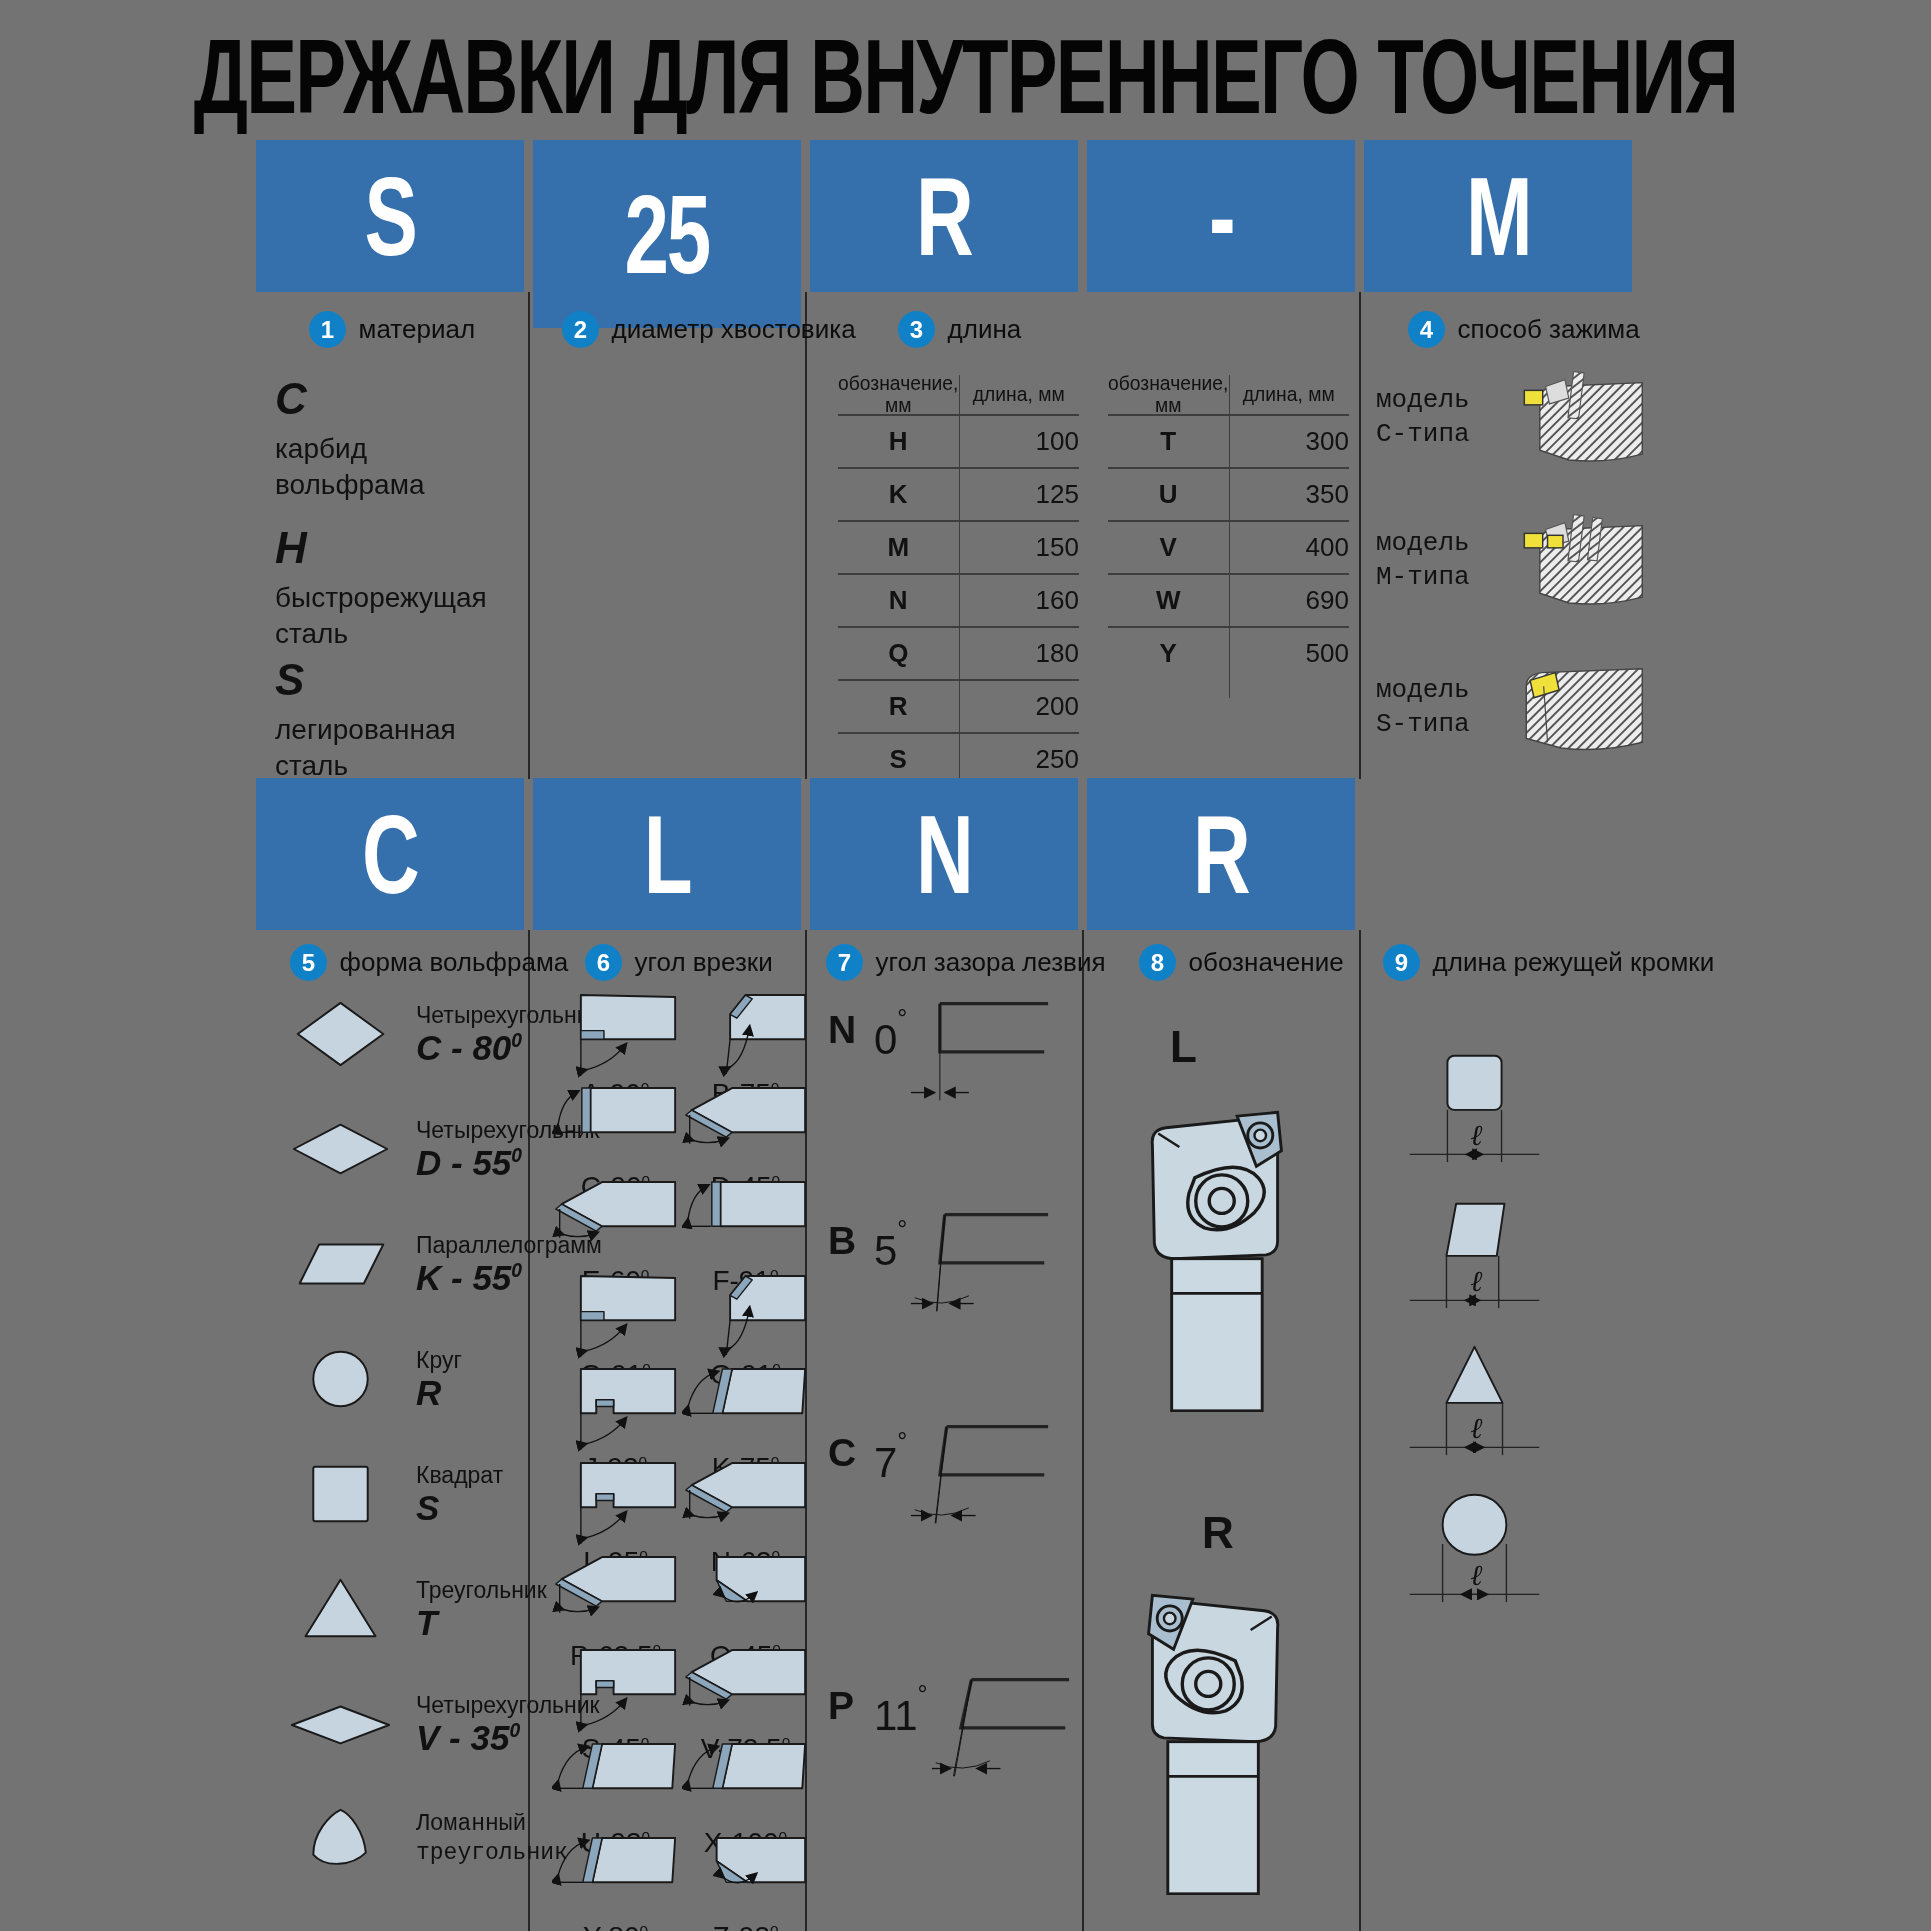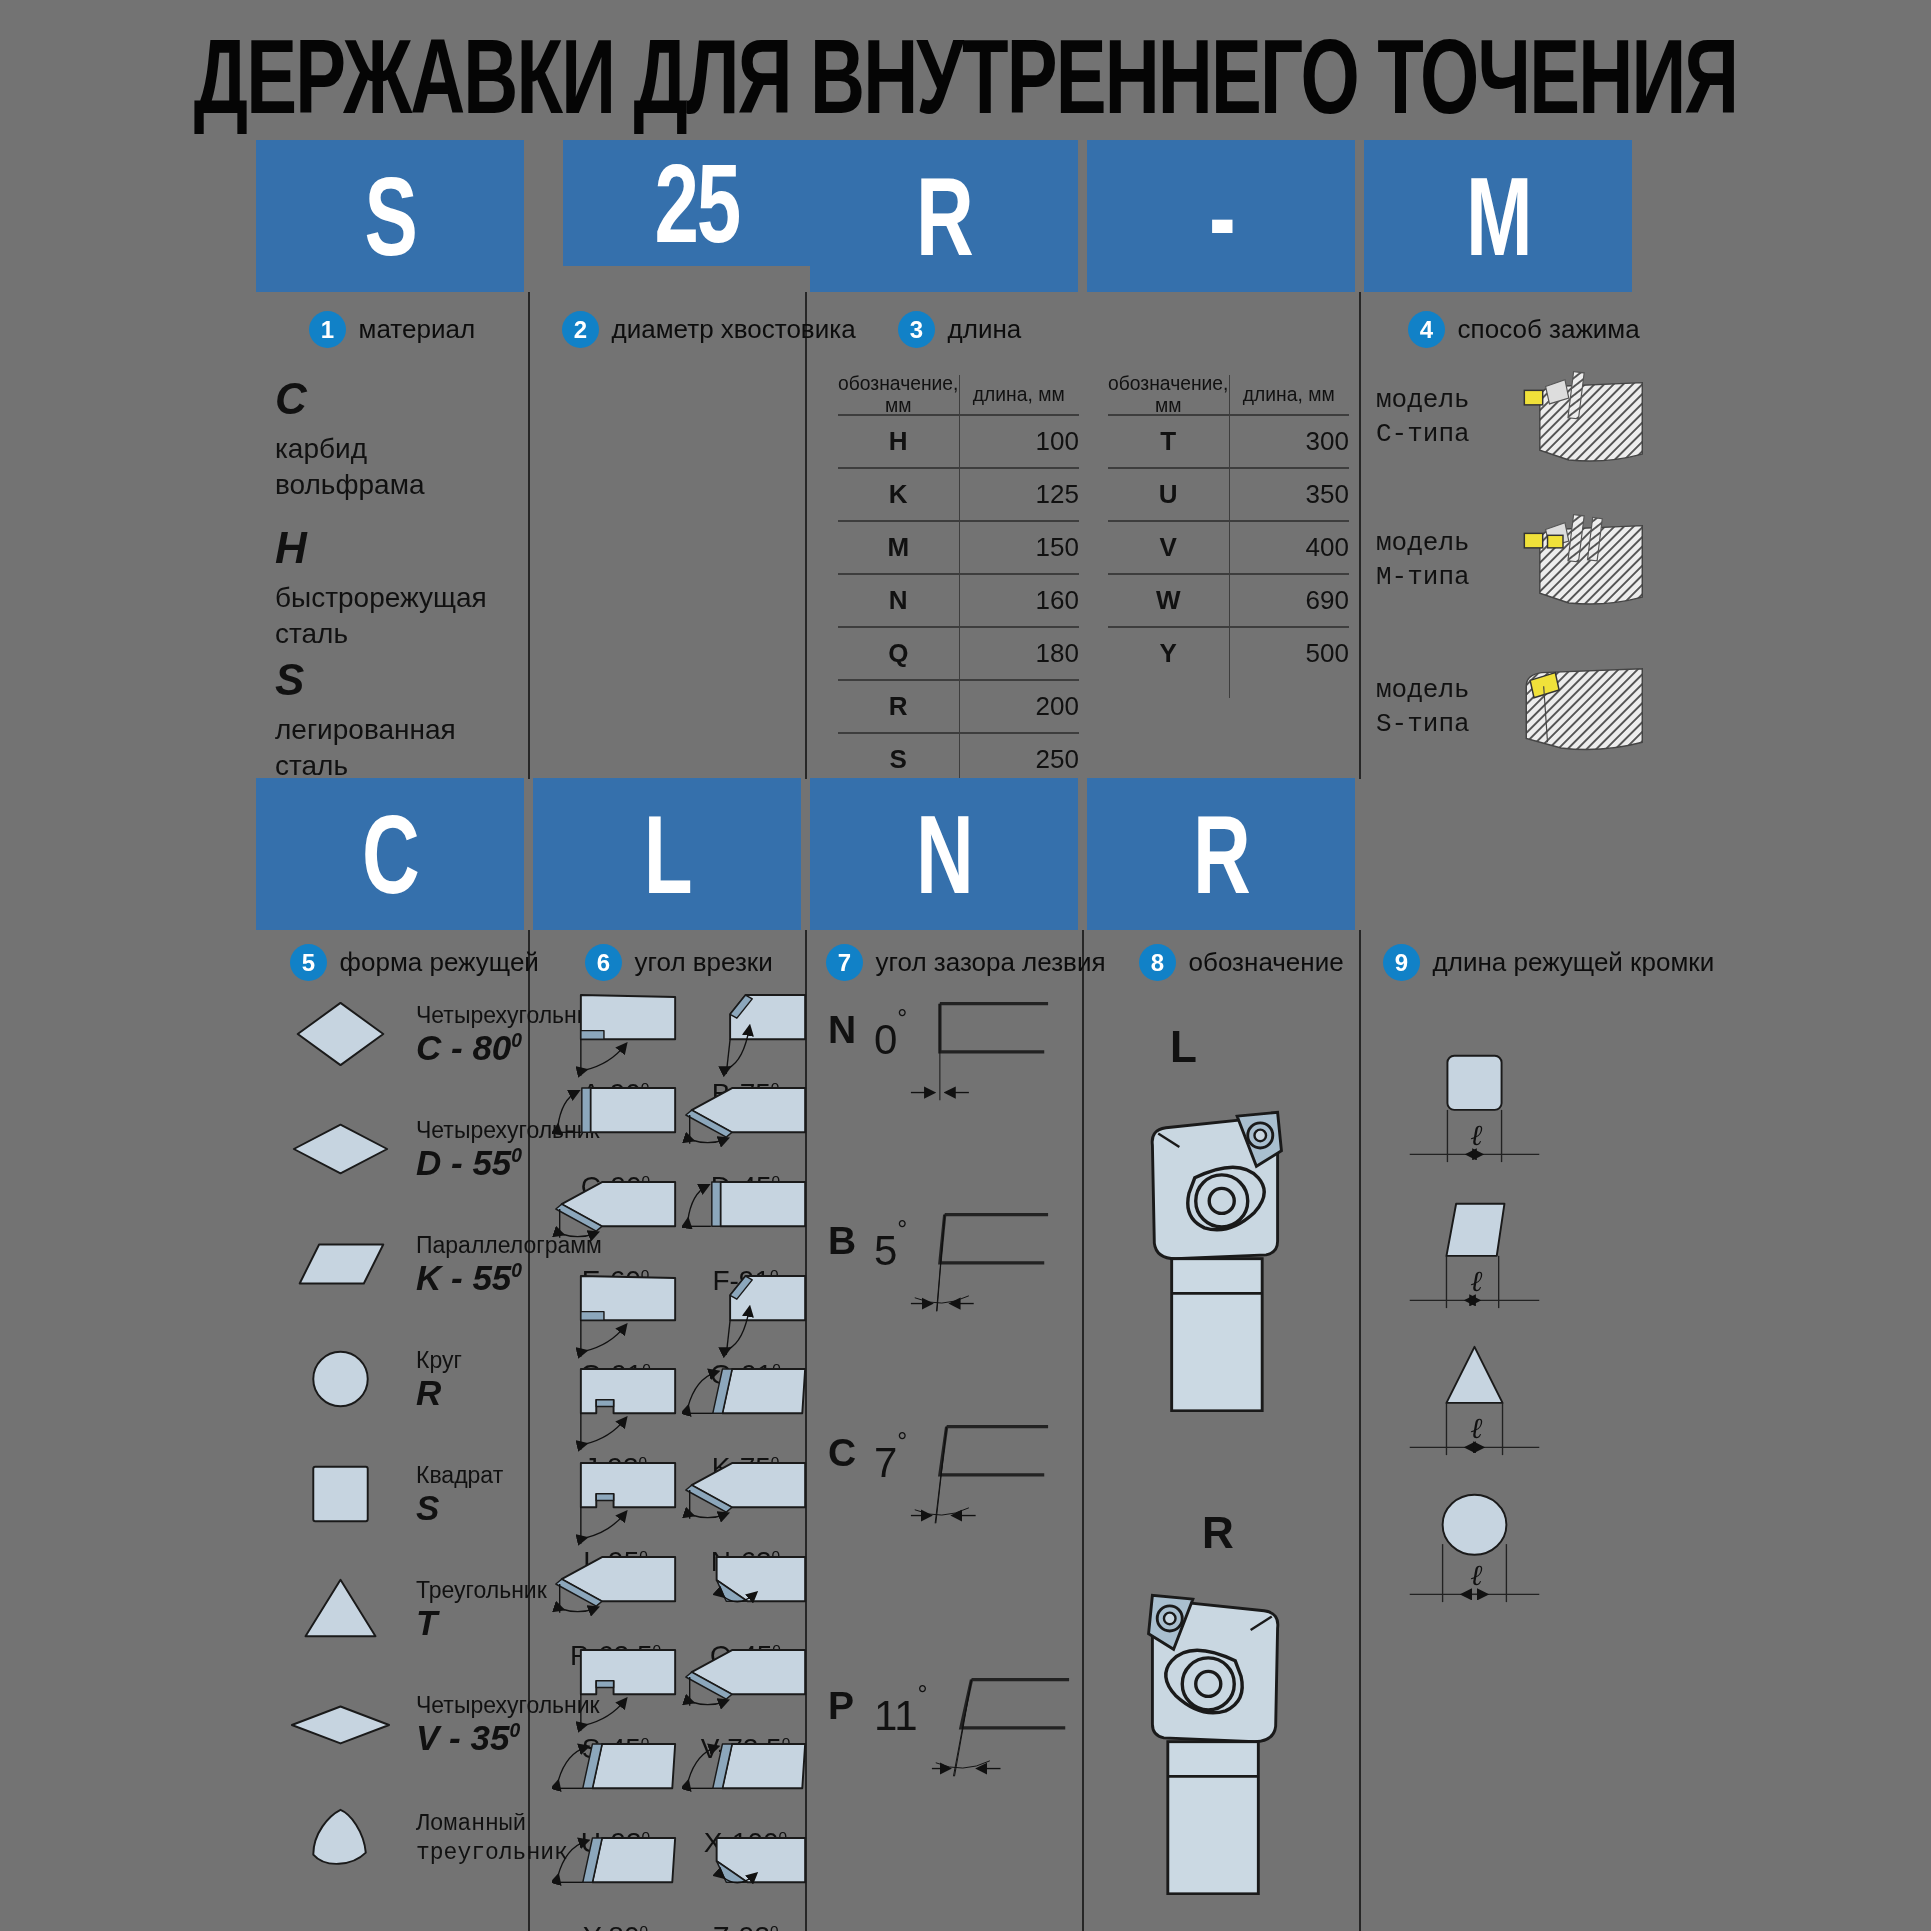--- a/index.html
+++ b/index.html
@@ -61,21 +61,21 @@
 </head>
 <body>
 
 <div class="page">
 
   <div class="abs title">ДЕРЖАВКИ ДЛЯ ВНУТРЕННЕГО ТОЧЕНИЯ</div>
 
   <div class="abs bluebox" style="left:256px;top:140px;width:268px;height:152px;">
       <span class="bigletter">S</span>
     </div>
-  <div class="abs bluebox" style="left:533px;top:140px;width:268px;height:126px;margin-left:30px;">
+  <div class="abs bluebox" style="left:533px;top:140px;width:268px;height:188px;">
       <span class="bigletter">25</span>
     </div>
   <div class="abs bluebox" style="left:810px;top:140px;width:268px;height:152px;">
       <span class="bigletter">R</span>
     </div>
   <div class="abs bluebox" style="left:1087px;top:140px;width:268px;height:152px;">
       <span class="bigletter">-</span>
     </div>
   <div class="abs bluebox" style="left:1364px;top:140px;width:268px;height:152px;">
       <span class="bigletter">M</span>
@@ -245,21 +245,21 @@
       <span class="bigletter">R</span>
     </div>
 
   <div class="vline" style="left:528px;top:930px;height:1001px;"></div>
   <div class="vline" style="left:805px;top:930px;height:1001px;"></div>
   <div class="vline" style="left:1082px;top:930px;height:1001px;"></div>
   <div class="vline" style="left:1359px;top:930px;height:1001px;"></div>
 
   <div class="sec-head" style="left:290px;top:944px;">
     <span class="badge">5</span>
-    <span>форма режущей</span>
+    <span>форма вольфрама</span>
   </div>
   <div class="sec-head" style="left:585px;top:944px;">
     <span class="badge">6</span>
     <span>угол врезки</span>
   </div>
   <div class="sec-head" style="left:826px;top:944px;">
     <span class="badge">7</span>
     <span>угол зазора лезвия</span>
   </div>
   <div class="sec-head" style="left:1139px;top:944px;">

